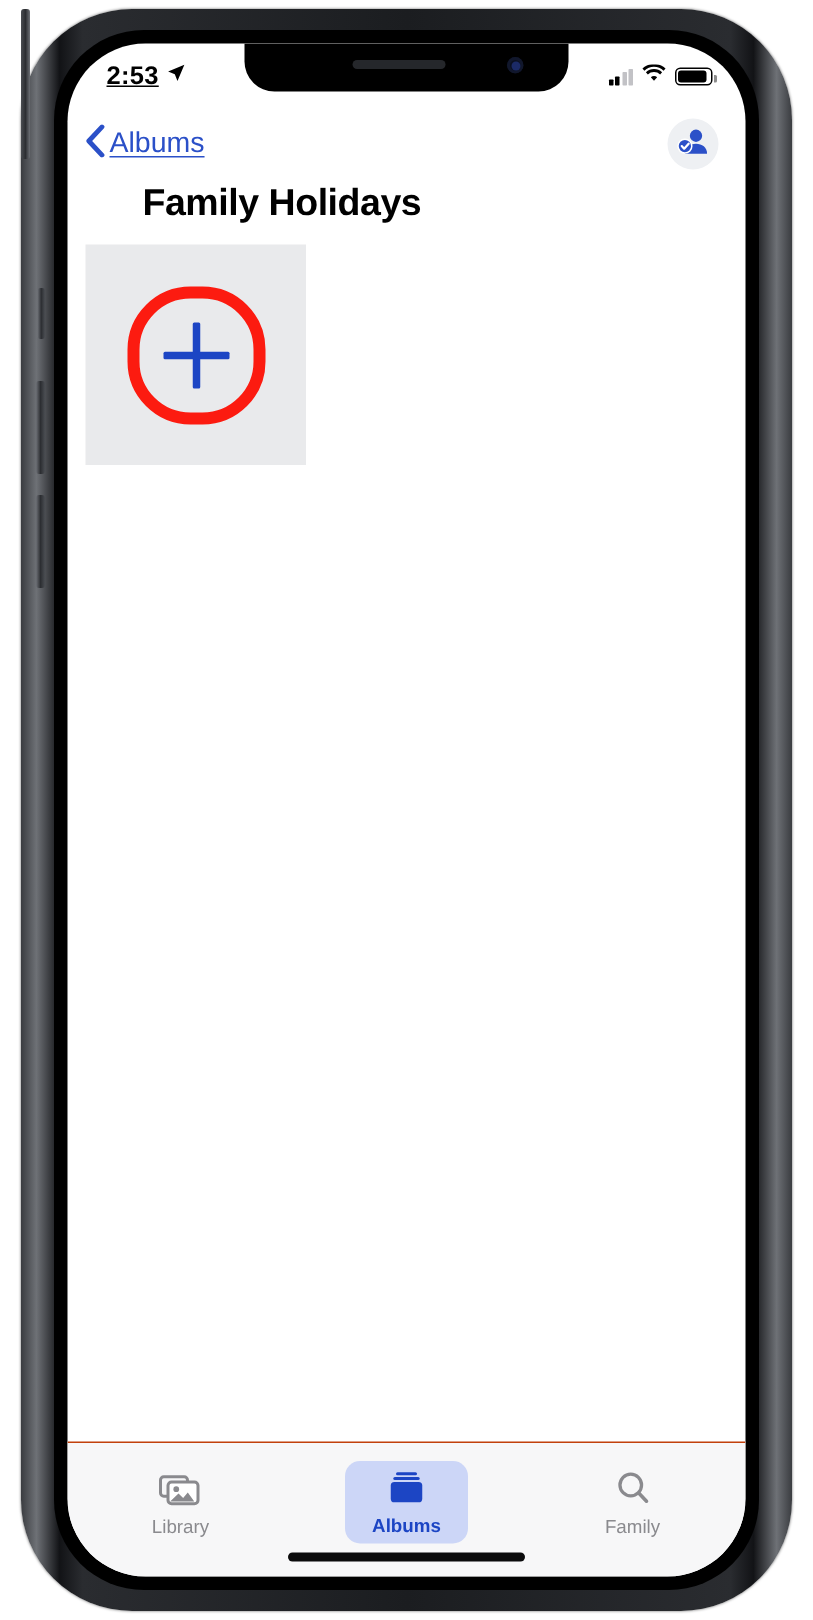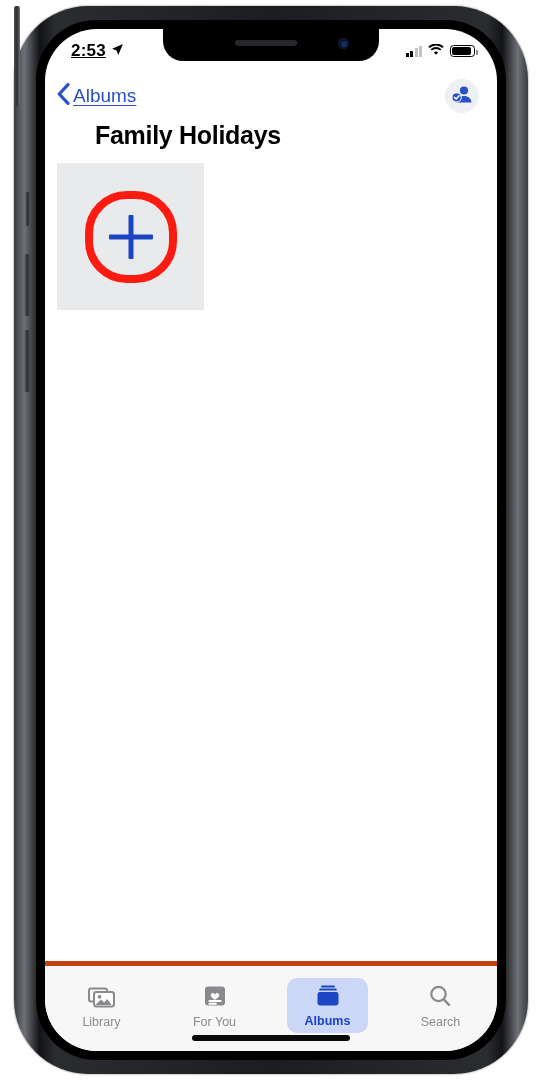--- a/index.html
+++ b/index.html
@@ -124,21 +124,21 @@
 
   #annotation-ring {
     position:absolute; left:50%; top:50%; transform:translate(-50%,-50%);
     width:92px; height:92px; border:8px solid #fc1b10; border-radius:42px;
     pointer-events:none;
   }
 
   
   #tab-bar {
     position:absolute; left:0; right:0; bottom:0; height:90px;
-    background:#f7f7f8; border-top:5px solid #c2410c;
+    background:#f7f7f8; border-top:1px solid #c2410c;
     display:flex; align-items:flex-start; padding-top:12px;
   }
   .tab { flex:1; display:flex; flex-direction:column; align-items:center; gap:5px; cursor:pointer; }
   .tab .tab-icon { height:28px; display:flex; align-items:center; justify-content:center; }
   .tab .tab-label { font-size:12.5px; color:#8a8a8e; }
   .tab.selected .tab-label { color:#1c45c4; font-weight:700; }
   .tab.selected .tab-hit {
     background:#ccd6f7; border-radius:10px; padding:4px 18px 5px;
     display:flex; flex-direction:column; align-items:center; gap:4px;
   }
@@ -237,33 +237,20 @@
               <rect x="1" y="4.5" width="18" height="13" rx="2.2" fill="none" stroke="#8a8a8e" stroke-width="2"></rect>
               <rect x="6" y="8" width="20" height="14.5" rx="2.4" fill="#ffffff" stroke="#8a8a8e" stroke-width="2"></rect>
               <circle cx="11.5" cy="12.8" r="1.9" fill="#8a8a8e"></circle>
               <path d="M7.4 21 13 15.6l3.1 3 3.1-3.6 4.3 6z" fill="#8a8a8e"></path>
             </svg>
           </span>
           <span class="tab-label">Library</span>
         </div>
       </div>
 
-      <div class="tab">
-        <div class="tab-hit">
-          <span class="tab-icon">
-            <svg width="26" height="24" viewBox="0 0 26 24">
-              <rect x="3" y="2.5" width="20" height="19" rx="3" fill="#8a8a8e"></rect>
-              <path d="M13 10.6c-1.1-2.7-4.3-1.7-4.3.6 0 1.8 2.5 3.4 4.3 4.6 1.8-1.2 4.3-2.8 4.3-4.6 0-2.3-3.2-3.3-4.3-.6z" fill="#ffffff"></path>
-              <rect x="6.4" y="16" width="13.2" height="1.9" rx=".9" fill="#ffffff"></rect>
-              <rect x="6.4" y="18.8" width="8.4" height="1.9" rx=".9" fill="#ffffff"></rect>
-            </svg>
-          </span>
-          <span class="tab-label">For You</span>
-        </div>
-      </div>
 
       <div class="tab selected">
         <div class="tab-hit">
           <span class="tab-icon">
             <svg width="28" height="24" viewBox="0 0 28 24">
               <rect x="7" y="1.5" width="14" height="2" rx="1" fill="#1c45c4"></rect>
               <rect x="5.2" y="4.6" width="17.6" height="2" rx="1" fill="#1c45c4"></rect>
               <rect x="3.5" y="8" width="21" height="13.5" rx="2.4" fill="#1c45c4"></rect>
             </svg>
           </span>
@@ -272,20 +259,20 @@
       </div>
 
       <div class="tab">
         <div class="tab-hit">
           <span class="tab-icon">
             <svg width="26" height="24" viewBox="0 0 26 24">
               <circle cx="11.5" cy="10" r="7.2" fill="none" stroke="#8a8a8e" stroke-width="2.2"></circle>
               <path d="M16.8 15.4 22 20.8" stroke="#8a8a8e" stroke-width="2.4" stroke-linecap="round"></path>
             </svg>
           </span>
-          <span class="tab-label">Search</span>
+          <span class="tab-label">Family</span>
         </div>
       </div>
     </div>
 
     <div id="home-indicator"></div>
   </div>
 </div>
 
 </body></html>

